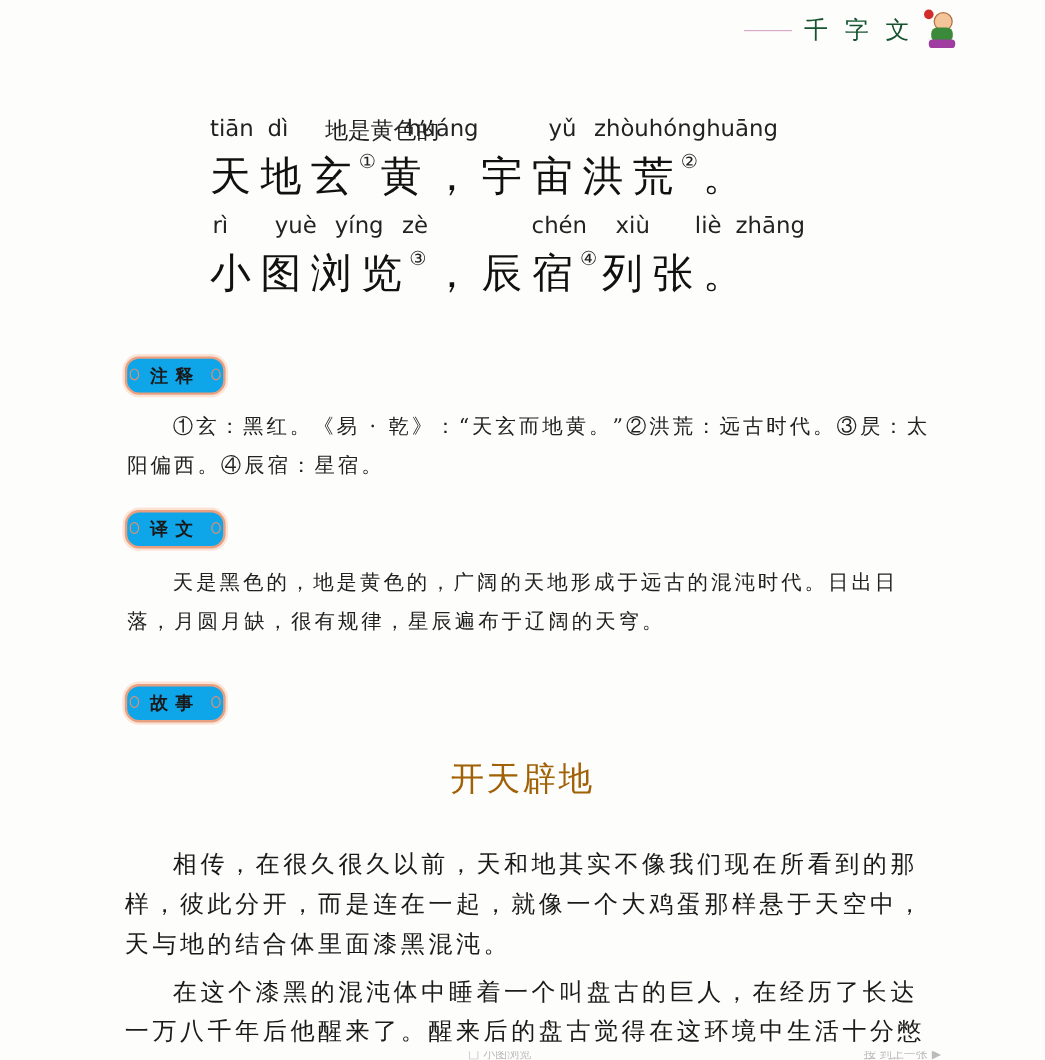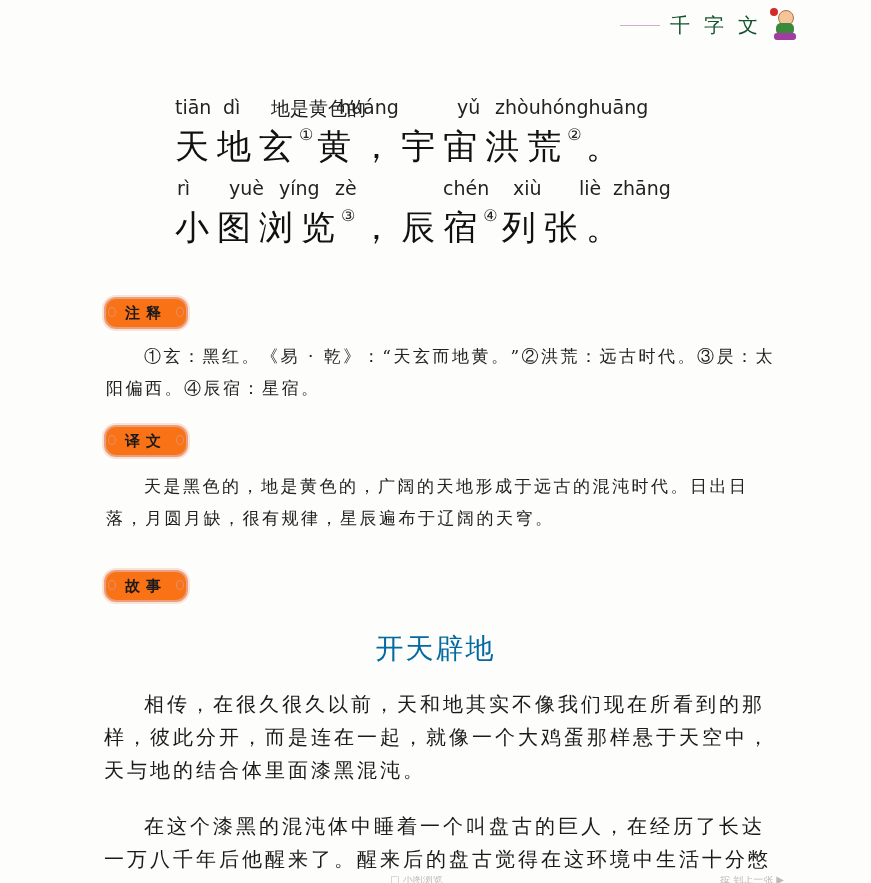--- a/index.html
+++ b/index.html
@@ -17,35 +17,35 @@
   .mascot .body { position:absolute; left:8px; top:15px; width:18px; height:12px; border-radius:5px; background:#3b8a3b; }
   .mascot .legs { position:absolute; left:6px; top:25px; width:22px; height:7px; border-radius:3px; background:#a03da0; }
   .mascot .flower { position:absolute; left:2px; top:0; width:8px; height:8px; border-radius:50%; background:#d02c2c; }
   .pinyin-row { position:absolute; font-family:"DejaVu Sans", sans-serif; font-size:19px; color:#222; white-space:nowrap; }
   .hanzi-row { position:absolute; font-size:34px; letter-spacing:8px; white-space:nowrap; color:#111;text-align:right; }
   .hanzi-row sup { font-size:16px; vertical-align:18px; letter-spacing:0; margin:0 4px 0 -2px; color:#222; }
 
   .tag {
     position:absolute; left:104px; width:80px; height:28px;
     border:2px solid #e8a080; border-radius:12px;
-    background:#f97316;
+    background:#0ea5e9;
     box-shadow:0 0 0 2px #fbe3d6;
     display:flex; align-items:center; justify-content:center;
     font-family:"DejaVu Sans", sans-serif; font-weight:bold; font-size:15px; letter-spacing:6px; color:#1a1a1a;
   }
   .tag::before, .tag::after {
     content:""; position:absolute; top:8px; width:6px; height:8px; border:1.5px solid #e39070; border-radius:50%;
   }
   .tag::before { left:2px; }
   .tag::after { right:2px; }
 
   .para { position:absolute; left:106px; width:680px; font-size:17px; line-height:32px; letter-spacing:2.5px; color:#222; }
   .para .indent { display:inline-block; width:38px; }
 
-  .story-title { position:absolute; top:630px; left:0; width:871px; text-align:center; font-family:"DejaVu Sans", sans-serif; font-size:28px; letter-spacing:2px; color:#0369a1; }
+  .story-title { position:absolute; top:630px; left:0; width:871px; text-align:center; font-family:"DejaVu Sans", sans-serif; font-size:28px; letter-spacing:2px; color:#a16207; }
   .story { position:absolute; left:104px; width:680px; font-size:20px; line-height:33px; letter-spacing:3px; color:#1a1a1a; }
 
   .bottom-bar { position:absolute; left:0; top:876px; width:796px; height:7px; }
   .bottom-bar span { position:absolute; top:0; font-family:"DejaVu Sans", sans-serif; font-size:10px; color:#bbb; line-height:7px; overflow:hidden; height:7px; }
 </style>
 </head>
 <body>
 
 <div class="header">
   <div class="header-rule"></div>
@@ -87,21 +87,21 @@
 </div>
 
 <div class="tag" style="top:425px;">译文</div>
 <div class="para" style="top:470px;">
   <span class="indent"></span><span>天是黑色的，地是黄色的，广阔的天地形成于远古的混沌时代。日出日落，月圆月缺，很有规律，星辰遍布于辽阔的天穹。</span>
 </div>
 
 <div class="tag" style="top:570px;">故事</div>
 <div class="story-title">开天辟地</div>
 
-<div class="story" style="top:688px;">
+<div class="story" style="top:704px;">
   <span class="indent" style="display:inline-block;width:40px;"></span><span>相传，在很久很久以前，天和地其实不像我们现在所看到的那样，彼此分开，而是连在一起，就像一个大鸡蛋那样悬于天空中，天与地的结合体里面漆黑混沌。</span>
 </div>
 <div class="story" style="top:810px;">
   <span class="indent" style="display:inline-block;width:40px;"></span><span>在这个漆黑的混沌体中睡着一个叫盘古的巨人，在经历了长达一万八千年后他醒来了。醒来后的盘古觉得在这环境中生活十分憋</span>
 </div>
 
 <div class="bottom-bar">
   <span style="left:390px;">□ 小图浏览</span>
   <span style="left:720px;">按 到上一张 ▶ 下一张</span>
 </div>

